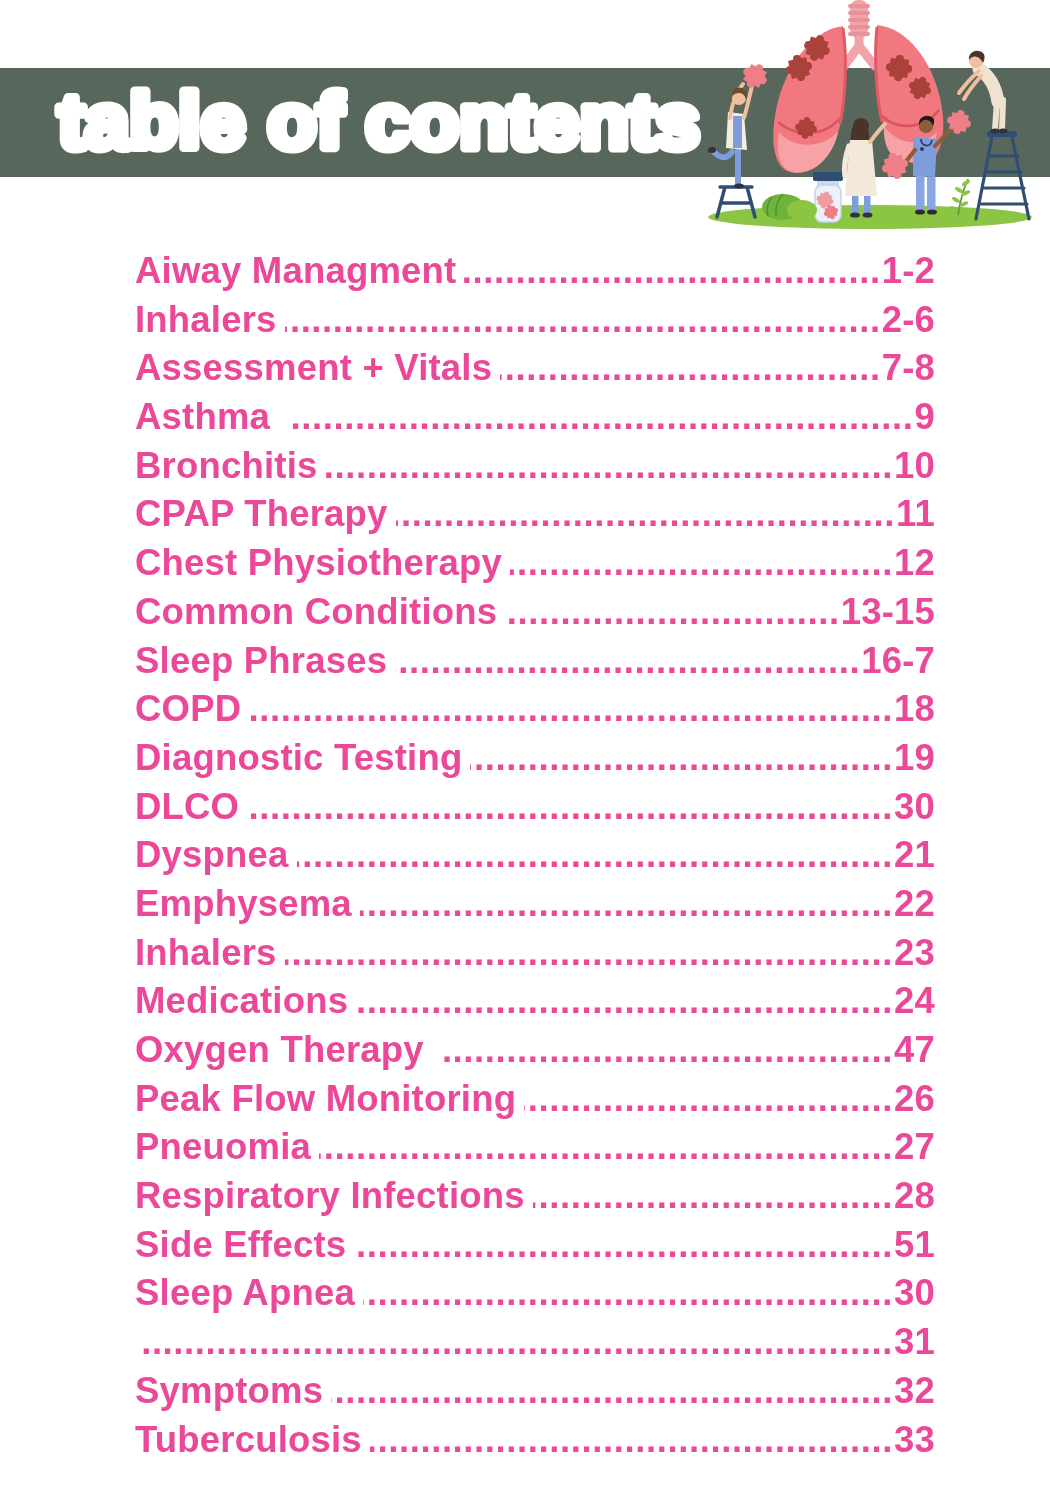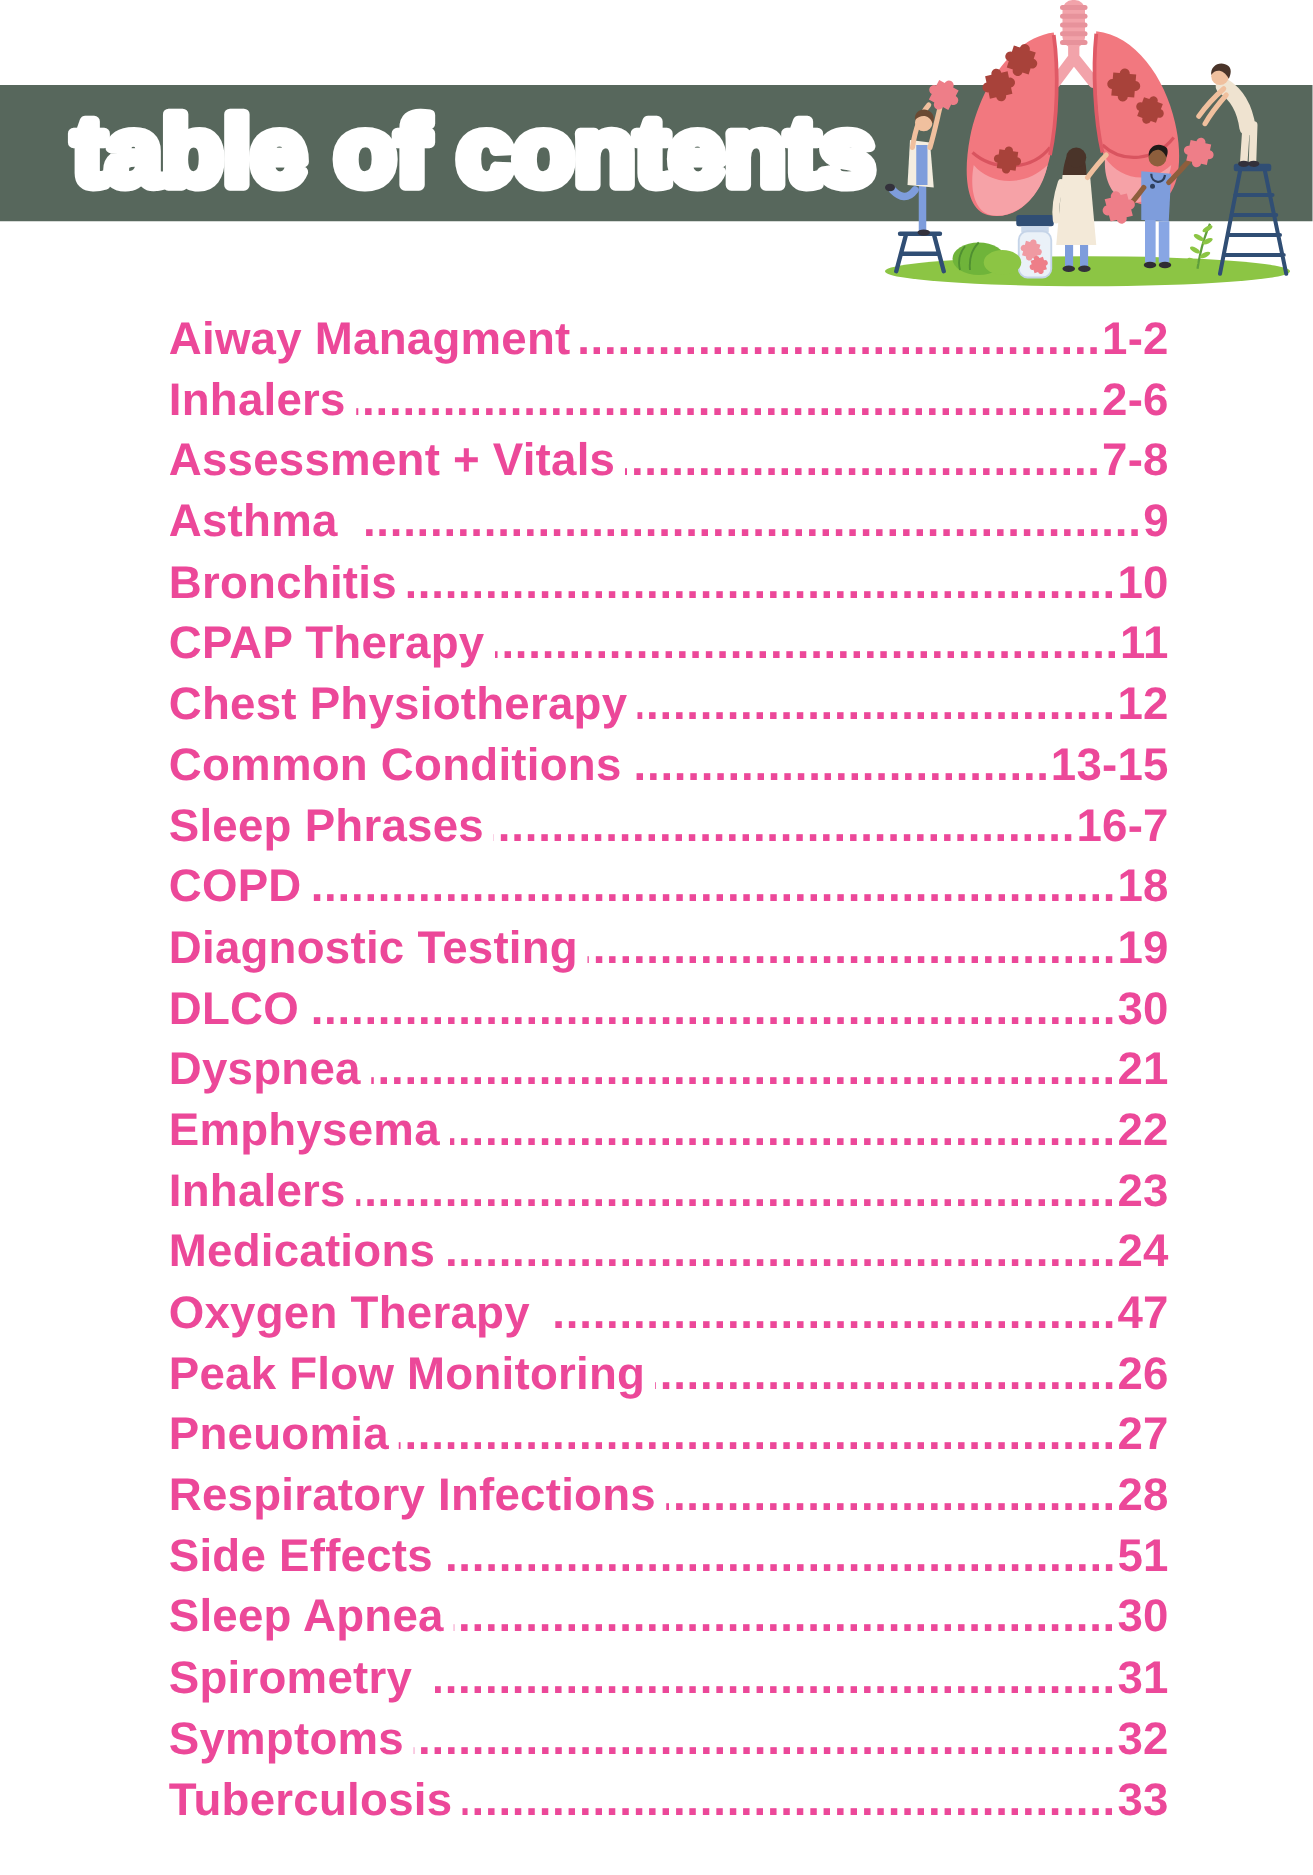--- a/index.html
+++ b/index.html
@@ -301,21 +301,20 @@
     <span class="toc-page">51</span>
   </div>
 
   <div class="toc-row">
     <span class="toc-label">Sleep Apnea</span>
     <span class="toc-dots">........................................................................................................................</span>
     <span class="toc-page">30</span>
   </div>
 
   <div class="toc-row">
-    <span class="toc-label">Spirometry </span>
     <span class="toc-dots">........................................................................................................................</span>
     <span class="toc-page">31</span>
   </div>
 
   <div class="toc-row">
     <span class="toc-label">Symptoms</span>
     <span class="toc-dots">........................................................................................................................</span>
     <span class="toc-page">32</span>
   </div>
 

